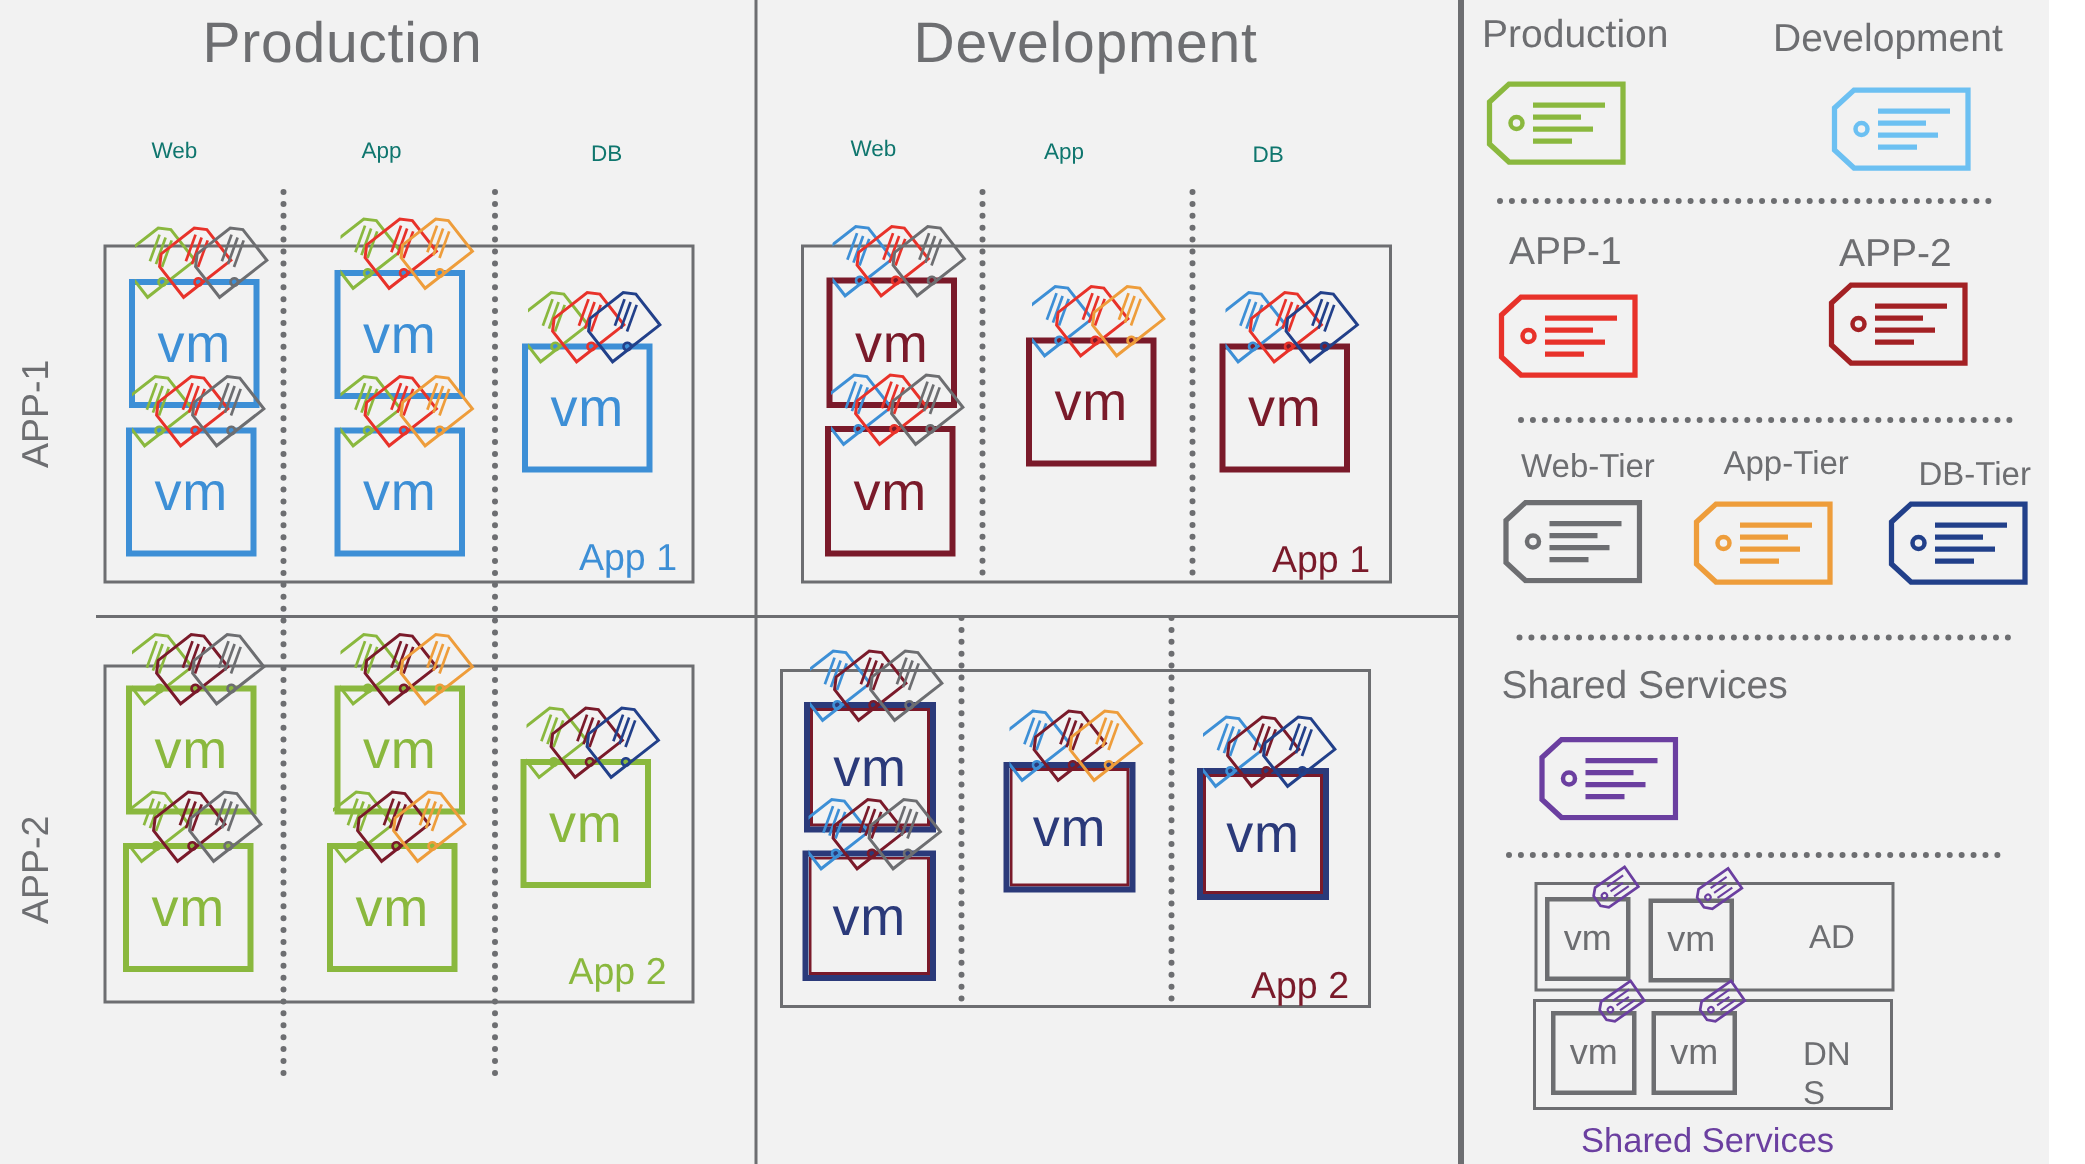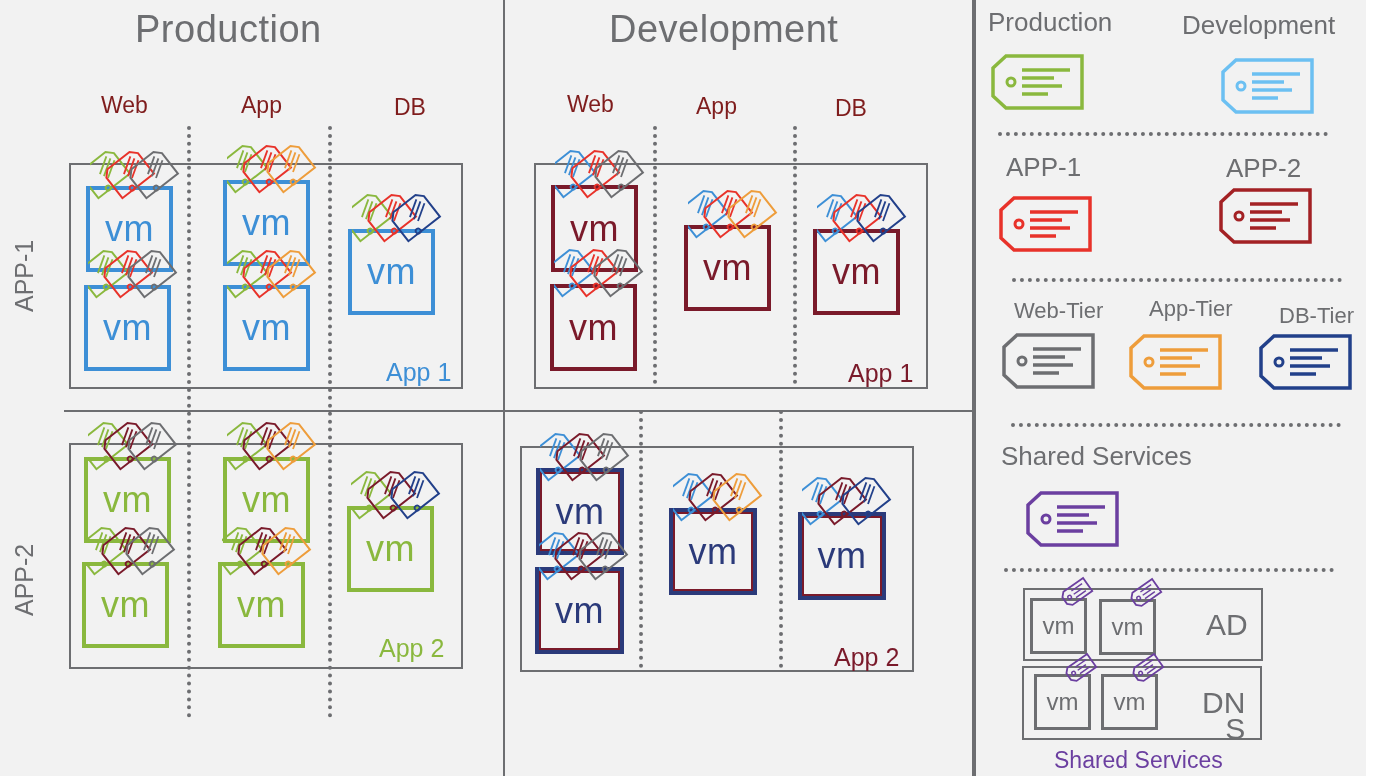--- a/index.html
+++ b/index.html
@@ -5,38 +5,38 @@
   html, body { margin: 0; padding: 0; }
   body {
     width: 1390px; height: 776px; position: relative; overflow: hidden;
     background: #ffffff;
     font-family: "Liberation Sans", "DejaVu Sans", sans-serif;
     color: #6d6e71;
   }
   .canvas { position: absolute; left: 0; top: 0; width: 1366px; height: 776px; background: #f2f2f2; }
   .abs { position: absolute; }
   .env-title { font-size: 38px; color: #6d6e71; letter-spacing: 0.5px; }
-  .tier-label { font-size: 23px; color: #7f1d1d; }
+  .tier-label { font-size: 15px; color: #0f766e; }
   .row-label { font-size: 25px; color: #6d6e71; transform: rotate(-90deg); transform-origin: left top; white-space: nowrap; }
   .vline { position: absolute; width: 2px; background: #6d6e71; }
   .hline { position: absolute; height: 2px; background: #6d6e71; }
   .dotted-v { position: absolute; width: 0; border-left: 4px dotted #6d6e71; }
   .dotted-h { position: absolute; height: 0; border-top: 4px dotted #6d6e71; }
   .group-box { position: absolute; border: 2px solid #6d6e71; box-sizing: border-box; }
   .group-label { position: absolute; font-size: 25px; }
   .vm { position: absolute; box-sizing: border-box; border-style: solid; display: flex; align-items: center; justify-content: center; font-weight: normal; }
   .vm span { font-size: 36px; letter-spacing: 0.5px; }
   .tagcluster { position: absolute; }
   .legend-title { position: absolute; font-size: 26px; color: #6d6e71; white-space: nowrap; }
   .legend-small { font-size: 22px; margin-left: 21px; }
   .legend-tag { position: absolute; }
   .ss-box { position: absolute; border: 2px solid #6d6e71; box-sizing: border-box; }
   .ss-vm { position: absolute; border: 3px solid #6d6e71; box-sizing: border-box; display: flex; align-items: center; justify-content: center; }
   .ss-vm span { font-size: 24px; color: #6d6e71; }
-  .ss-label { position: absolute; font-size: 30px; color: #6d6e71; line-height: 26px; text-align: right; }
+  .ss-label { position: absolute; font-size: 22px; color: #6d6e71; line-height: 26px; }
   .ss-caption { position: absolute; font-size: 23px; color: #6b3fa0; white-space: nowrap; }
 </style>
 </head>
 <body>
 
 <div class="canvas">
 
   <div class="abs env-title" style="left:135px; top:8px;">Production</div>
   <div class="abs env-title" style="left:609px; top:8px;">Development</div>
 

